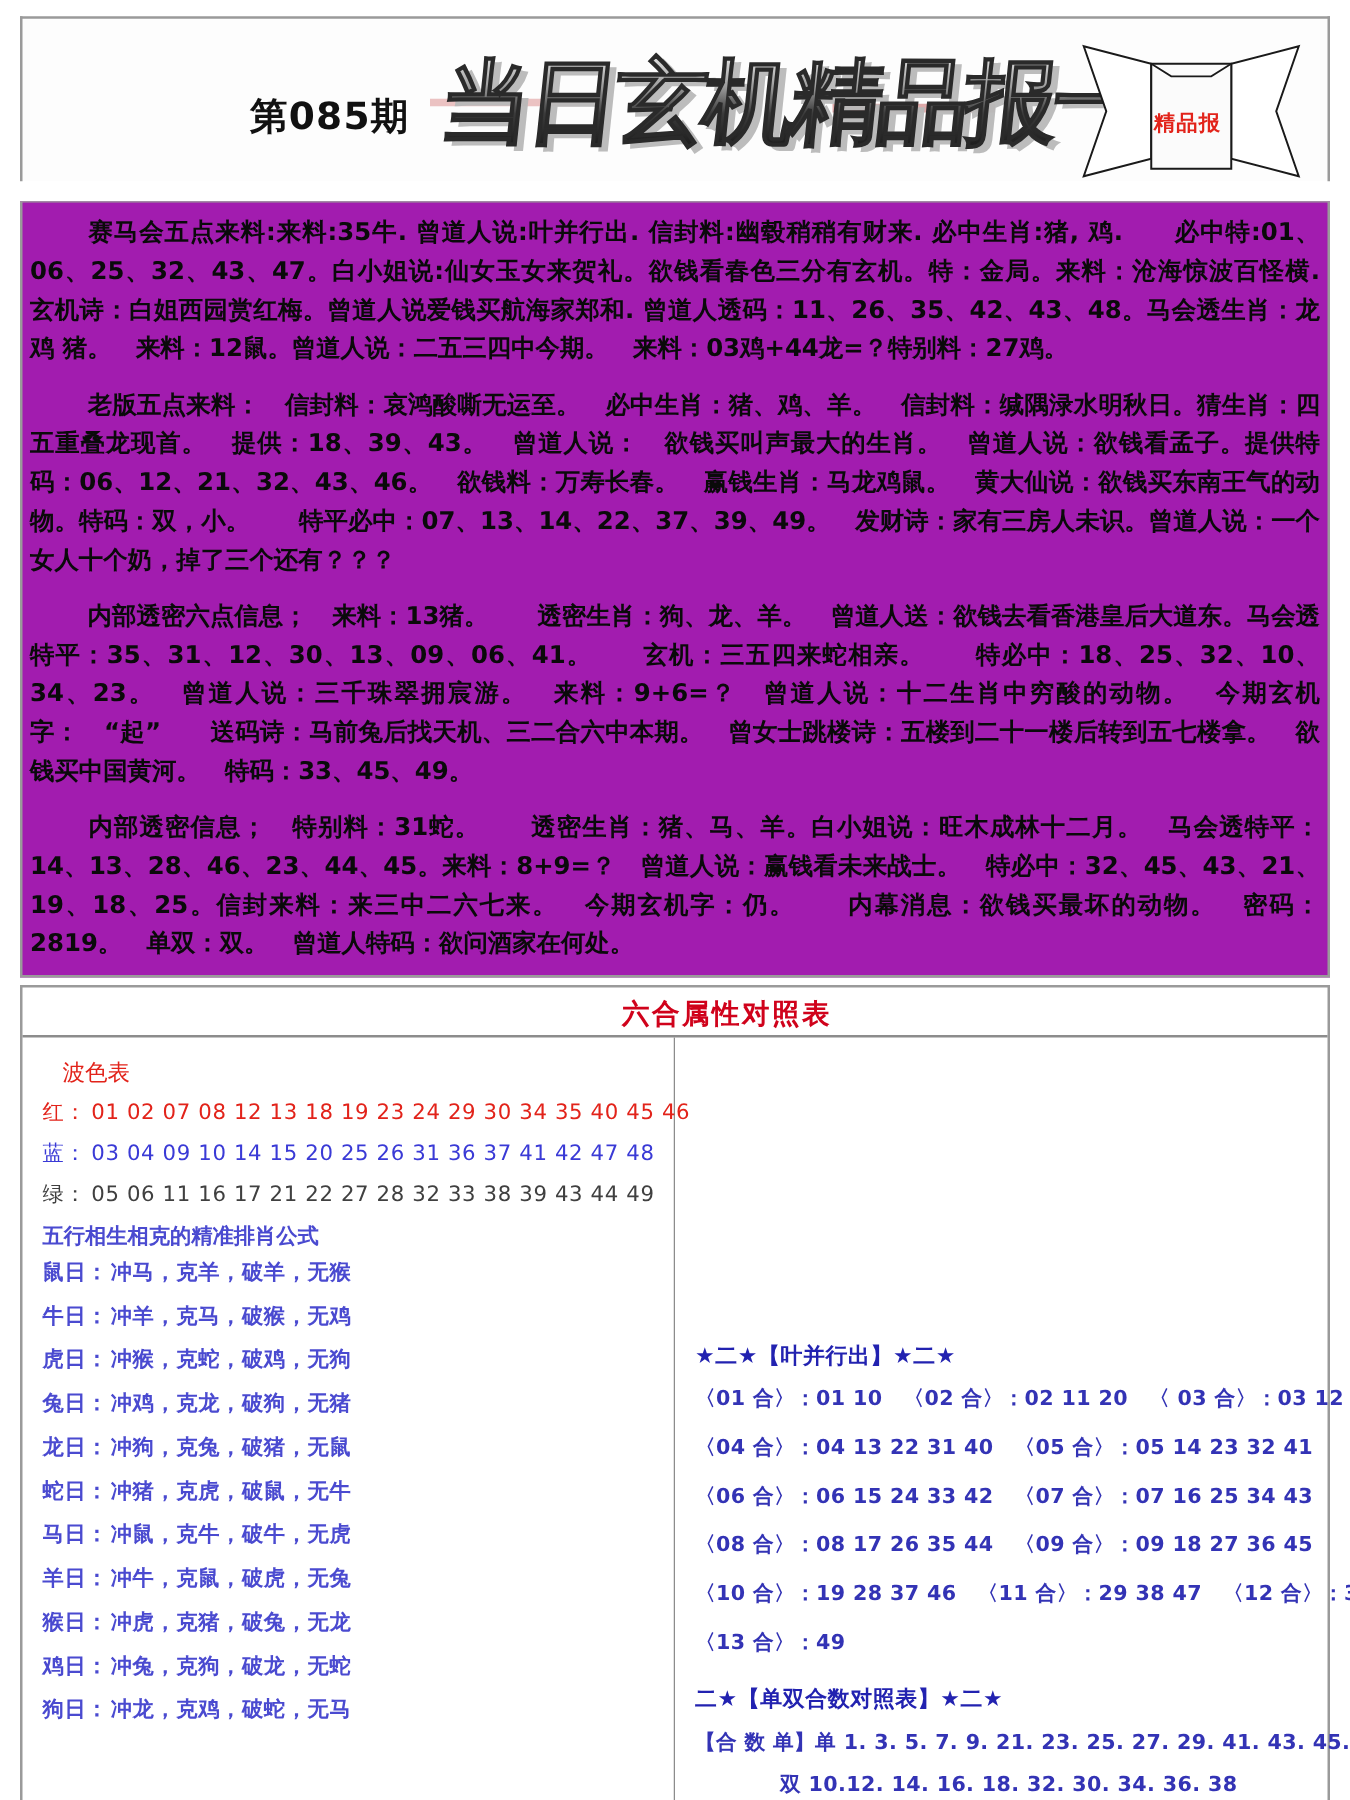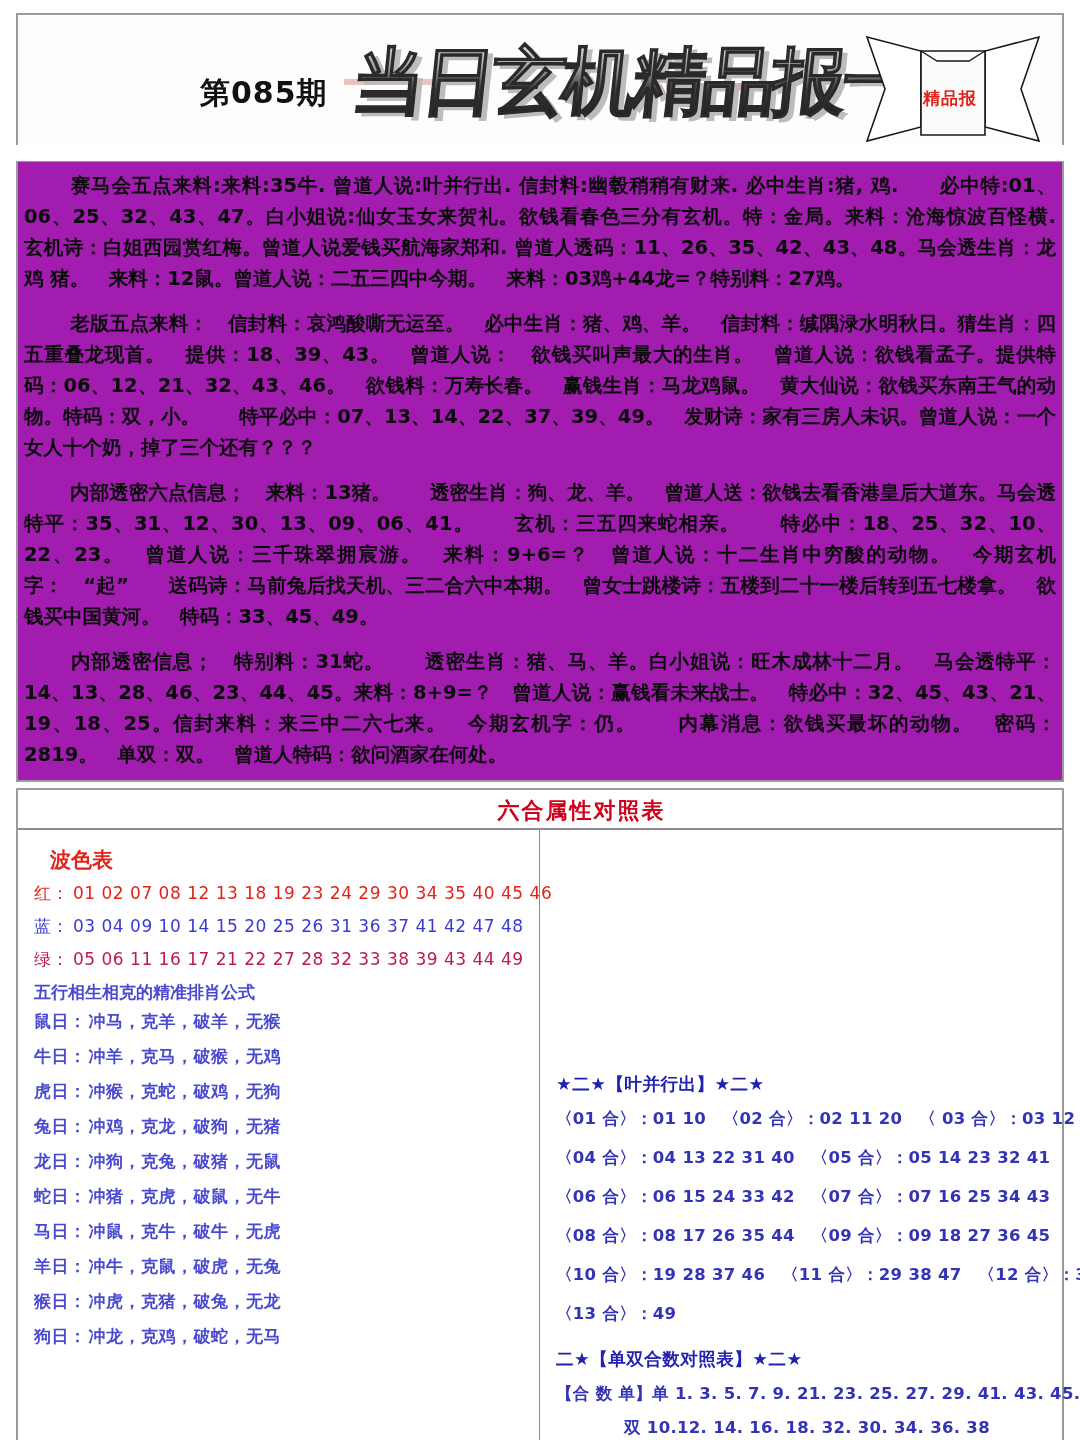--- a/index.html
+++ b/index.html
@@ -135,35 +135,35 @@
     box-sizing: border-box;
   }
   .col-right {
     width: 50%;
     padding: 10px 10px 10px 16px;
     box-sizing: border-box;
     position: relative;
   }
 
   .bose-title {
-    font-size: 21px;
-    font-weight: bold;
+    font-size: 18px;
+    font-weight: normal;
     color: #e2231a;
     margin: 6px 0 8px 18px;
   }
   .bose-row {
     font-size: 17px;
     font-weight: normal;
     margin: 0 0 10px 2px;
     white-space: nowrap;
     letter-spacing: 0.5px;
   }
   .bose-row.red   { color:#e2231a; }
   .bose-row.blue  { color:#3a3ad6; }
-  .bose-row.green { color:#be185d; }
+  .bose-row.green { color:#404040; }
   .bose-row .nums { margin-left: 4px; }
 
   .wuxing-title {
     font-size: 17px;
     font-weight: bold;
     color: #4a4ad0;
     margin: 10px 0 6px 2px;
   }
   .zodiac-row {
     font-size: 17px;
@@ -251,21 +251,21 @@
         <path d="M58 20 L74 30 L106 30 L122 20" fill="none" stroke="#1a1a1a" stroke-width="1.4"></path>
       </svg>
     </div>
     <div class="ribbon-label">精品报</div>
 
   </div>
 
   <div class="textbox">
     <p class="para"><span class="ind"></span><span>赛马会五点来料:来料:35牛. 曾道人说:叶并行出. 信封料:幽毂稍稍有财来. 必中生肖:猪, 鸡.　　必中特:01、06、25、32、43、47。白小姐说:仙女玉女来贺礼。欲钱看春色三分有玄机。特：金局。来料：沧海惊波百怪横.　　玄机诗：白姐西园赏红梅。曾道人说爱钱买航海家郑和. 曾道人透码：11、26、35、42、43、48。马会透生肖：龙 鸡 猪。　来料：12鼠。曾道人说：二五三四中今期。　来料：03鸡+44龙=？特别料：27鸡。</span></p>
     <p class="para"><span class="ind"></span><span>老版五点来料：　信封料：哀鸿酸嘶无运至。　必中生肖：猪、鸡、羊。　信封料：缄隅渌水明秋日。猜生肖：四五重叠龙现首。　提供：18、39、43。　曾道人说：　欲钱买叫声最大的生肖。　曾道人说：欲钱看孟子。提供特码：06、12、21、32、43、46。　欲钱料：万寿长春。　赢钱生肖：马龙鸡鼠。　黄大仙说：欲钱买东南王气的动物。特码：双，小。　　特平必中：07、13、14、22、37、39、49。　发财诗：家有三房人未识。曾道人说：一个女人十个奶，掉了三个还有？？？</span></p>
-    <p class="para"><span class="ind"></span><span>内部透密六点信息；　来料：13猪。　　透密生肖：狗、龙、羊。　曾道人送：欲钱去看香港皇后大道东。马会透特平：35、31、12、30、13、09、06、41。　　玄机：三五四来蛇相亲。　　特必中：18、25、32、10、22、23。　曾道人说：三千珠翠拥宸游。　来料：9+6=？　曾道人说：十二生肖中穷酸的动物。　今期玄机字：　“起”　　送码诗：马前兔后找天机、三二合六中本期。　曾女士跳楼诗：五楼到二十一楼后转到五七楼拿。　欲钱买中国黄河。　特码：33、45、49。</span></p>
+    <p class="para"><span class="ind"></span><span>内部透密六点信息；　来料：13猪。　　透密生肖：狗、龙、羊。　曾道人送：欲钱去看香港皇后大道东。马会透特平：35、31、12、30、13、09、06、41。　　玄机：三五四来蛇相亲。　　特必中：18、25、32、10、34、23。　曾道人说：三千珠翠拥宸游。　来料：9+6=？　曾道人说：十二生肖中穷酸的动物。　今期玄机字：　“起”　　送码诗：马前兔后找天机、三二合六中本期。　曾女士跳楼诗：五楼到二十一楼后转到五七楼拿。　欲钱买中国黄河。　特码：33、45、49。</span></p>
     <p class="para"><span class="ind"></span><span>内部透密信息；　特别料：31蛇。　　透密生肖：猪、马、羊。白小姐说：旺木成林十二月。　马会透特平：14、13、28、46、23、44、45。来料：8+9=？　曾道人说：赢钱看未来战士。　特必中：32、45、43、21、19、18、25。信封来料：来三中二六七来。　今期玄机字：仍。　　内幕消息：欲钱买最坏的动物。　密码：2819。　单双：双。　曾道人特码：欲问酒家在何处。</span></p>
   </div>
 
   <div class="tablewrap">
 
     <div class="table-head">
       <div class="th-title">六合属性对照表</div>
     </div>
 
     <div class="cols">
@@ -287,20 +287,21 @@
 
         <div class="zodiac-row"><span class="zday">鼠日：</span><span>冲马，克羊，破羊，无猴</span></div>
         <div class="zodiac-row"><span class="zday">牛日：</span><span>冲羊，克马，破猴，无鸡</span></div>
         <div class="zodiac-row"><span class="zday">虎日：</span><span>冲猴，克蛇，破鸡，无狗</span></div>
         <div class="zodiac-row"><span class="zday">兔日：</span><span>冲鸡，克龙，破狗，无猪</span></div>
         <div class="zodiac-row"><span class="zday">龙日：</span><span>冲狗，克兔，破猪，无鼠</span></div>
         <div class="zodiac-row"><span class="zday">蛇日：</span><span>冲猪，克虎，破鼠，无牛</span></div>
         <div class="zodiac-row"><span class="zday">马日：</span><span>冲鼠，克牛，破牛，无虎</span></div>
         <div class="zodiac-row"><span class="zday">羊日：</span><span>冲牛，克鼠，破虎，无兔</span></div>
         <div class="zodiac-row"><span class="zday">猴日：</span><span>冲虎，克猪，破兔，无龙</span></div>
+        <div class="zodiac-row"><span class="zday">鸡日：</span><span>冲兔，克狗，破龙，无蛇</span></div>
         <div class="zodiac-row"><span class="zday">狗日：</span><span>冲龙，克鸡，破蛇，无马</span></div>
       </div>
 
       <div class="col-right">
 
         <div class="hs-title">★二★【叶并行出】★二★</div>
 
         <div class="hs-row">〈01 合〉：01 10　〈02 合〉：02 11 20　〈 03 合〉：03 12 21 30</div>
         <div class="hs-row">〈04 合〉：04 13 22 31 40　〈05 合〉：05 14 23 32 41</div>
         <div class="hs-row">〈06 合〉：06 15 24 33 42　〈07 合〉：07 16 25 34 43</div>

